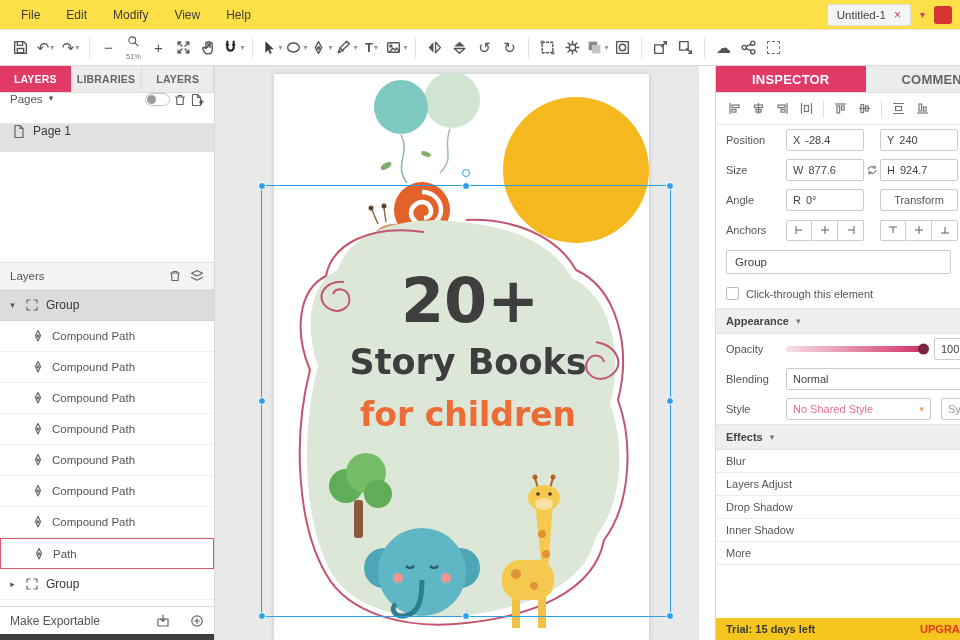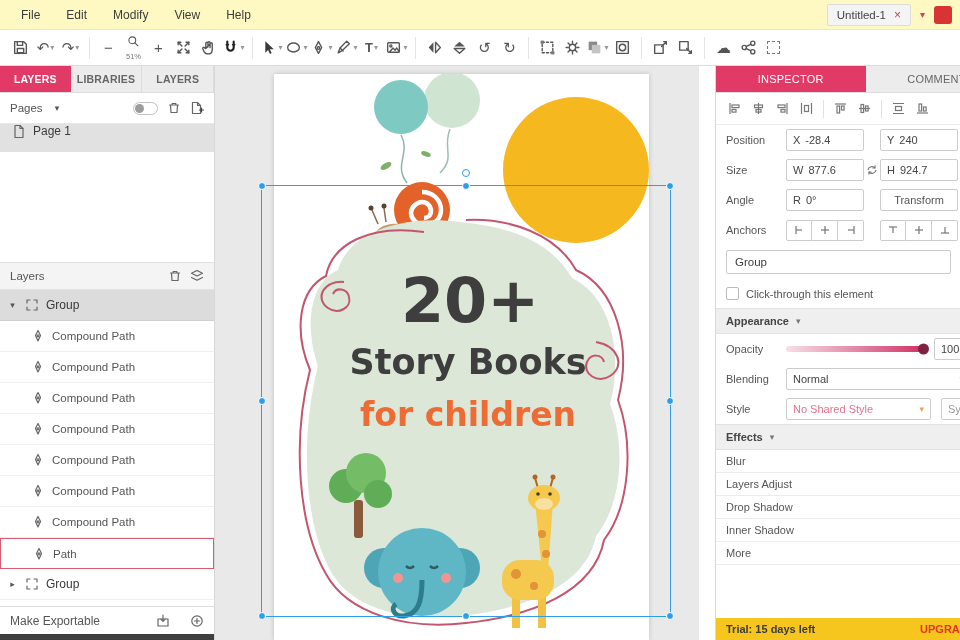--- a/index.html
+++ b/index.html
@@ -1,21 +1,21 @@
 <!DOCTYPE html>
 <html><head>
 <meta charset="utf-8">
 <style>
 *{margin:0;padding:0;box-sizing:border-box}
 html,body{width:960px;height:640px;overflow:hidden}
 body{font-family:"Liberation Sans",sans-serif;font-size:12px;color:#444;background:#fff}
 #app{position:relative;width:960px;height:640px;overflow:hidden;background:#fff}
 
 
-.menubar{position:absolute;left:0;top:0;width:960px;height:30px;background:#fef9c3;border-bottom:1px solid #e6e6e6;display:flex;align-items:center;padding:0 8px;z-index:6}
+.menubar{position:absolute;left:0;top:0;width:960px;height:30px;background:#fde047;border-bottom:1px solid #e6e6e6;display:flex;align-items:center;padding:0 8px;z-index:6}
 .menu-item{padding:0 13px;font-size:12px;color:#3c3c3c;cursor:default}
 .mspacer{flex:1}
 .doc-tab{display:flex;align-items:center;gap:8px;background:#f4f4f4;border:1px solid #dcdcdc;border-radius:2px;height:22px;padding:0 9px;font-size:11.5px;color:#444}
 .doc-tab .close{color:#c2425c;font-size:12px}
 .tab-caret{color:#e23a67;margin:0 9px;font-size:10px}
 .corner-btn{width:18px;height:18px;background:#d83434;border-radius:3px;flex:none}
 
 
 .toolbar{position:absolute;left:0;top:30px;width:960px;height:36px;background:#fff;border-bottom:1px solid #dcdcdc;display:flex;align-items:center;padding:0 8px;z-index:5}
 .tbtn{min-width:23px;height:28px;display:flex;align-items:center;justify-content:center;color:#555;margin:0 1px}
@@ -25,21 +25,21 @@
 .zoomwrap{display:flex;flex-direction:column;align-items:center;line-height:1}
 .zoomwrap .pct{font-size:7.5px;color:#777;margin-top:5px}
 svg.ticon{width:17px;height:17px;stroke:#555;fill:none;stroke-width:1.3;stroke-linecap:round;stroke-linejoin:round}
 .marquee-box{width:13px;height:13px;border:1px dashed #777}
 
 
 .left-panel{position:absolute;left:0;top:66px;width:215px;height:574px;background:#fff;border-right:1px solid #d8d8d8;display:flex;flex-direction:column;z-index:4}
 .panel-tabs{display:flex;height:27px;flex:none;background:#ececec;border-bottom:1px solid #ddd}
 .ptab{flex:1;display:flex;align-items:center;justify-content:center;font-size:10.5px;font-weight:bold;letter-spacing:.2px;color:#666;border-right:1px solid #dcdcdc}
 .ptab.active{background:#e23a67;color:#fff;border-right:none}
-.pages-header{height:31px;flex:none;display:flex;align-items:center;padding:0 10px;gap:9px;border-bottom:1px solid #e8e8e8;color:#555;font-size:11.5px}
+.pages-header{height:31px;flex:none;display:flex;padding:0 10px;gap:3px;border-bottom:1px solid #e8e8e8;color:#555;font-size:11.5px}
 .hspacer{flex:1}
 .toggle-pill{width:25px;height:13px;border:1px solid #c2c2c2;border-radius:7px;position:relative;flex:none}
 .toggle-pill::after{content:"";position:absolute;left:1px;top:1px;width:9px;height:9px;border-radius:50%;background:#9c9c9c}
 .page-row{height:28px;flex:none;display:flex;align-items:flex-start;gap:7px;padding:0 12px;background:#e1e1e1;font-size:12px;color:#3c3c3c}
 .pages-empty{height:110px;flex:none;background:#fff}
 .layers-header{height:28px;flex:none;background:#f4f4f4;border-top:1px solid #e2e2e2;border-bottom:1px solid #e2e2e2;display:flex;align-items:center;gap:8px;padding:0 10px;color:#555;font-size:11.5px}
 .lrow{height:31px;flex:none;display:flex;align-items:center;gap:7px;padding:0 7px;border-bottom:1px solid #f0f0f0;font-size:11.5px;color:#555;background:#fff}
 .lrow.grouprow{font-size:12px;color:#383838}
 .lrow.selected{background:#dcdcdc;border-bottom-color:#d0d0d0}
 .lrow.outlined{border:1px solid #d95b70}
@@ -53,21 +53,21 @@
 
 .canvas{position:absolute;left:199px;top:66px;width:500px;height:574px;background:#e9e9e9;overflow:hidden;z-index:1}
 .artboard{position:absolute;left:75px;top:8px;width:375px;height:566px;background:#fff;box-shadow:0 0 5px rgba(0,0,0,.18)}
 .selection{position:absolute;left:62px;top:119px;width:410px;height:432px;border:1px solid #2f9ee8;z-index:3}
 .handle{position:absolute;width:8px;height:8px;background:#2f9ee8;border:1px solid #fff;border-radius:50%;transform:translate(-50%,-50%)}
 .rot-handle{position:absolute;left:50%;top:-13px;width:8px;height:8px;border:1.5px solid #2f9ee8;background:#fff;border-radius:50%;transform:translate(-50%,-50%)}
 
 
 .inspector{position:absolute;left:715px;top:66px;width:300px;height:574px;background:#fff;border-left:1px solid #d8d8d8;display:flex;flex-direction:column;z-index:4}
 .insp-tabs{display:flex;height:27px;flex:none;background:#ececec;border-bottom:1px solid #ddd}
-.itab{flex:1;display:flex;align-items:center;justify-content:center;font-size:11px;font-weight:normal;letter-spacing:.2px;color:#666}
+.itab{flex:1;display:flex;align-items:center;justify-content:center;font-size:13px;font-weight:bold;letter-spacing:.2px;color:#666}
 .itab.active{background:#e23a67;color:#fff}
 .align-row{height:32px;flex:none;display:flex;align-items:center;gap:9px;padding:0 11px;border-bottom:1px solid #ececec}
 svg.aicon{width:15px;height:15px;stroke:#777;fill:none;stroke-width:1.2;flex:none}
 .vsep{width:1px;height:18px;background:#e2e2e2;flex:none}
 .prop-row{height:30px;flex:none;display:flex;align-items:center;padding:0 10px}
 .prop-label{width:60px;flex:none;font-size:11px;color:#555}
 .field{height:22px;border:1px solid #ccc;border-radius:2px;display:flex;align-items:center;padding:0 6px;font-size:11px;gap:5px;background:#fff;flex:none;white-space:nowrap;overflow:hidden}
 .f78{width:78px}
 .mid{width:16px;flex:none;display:flex;align-items:center;justify-content:center}
 .btnfield{justify-content:center;color:#555}

